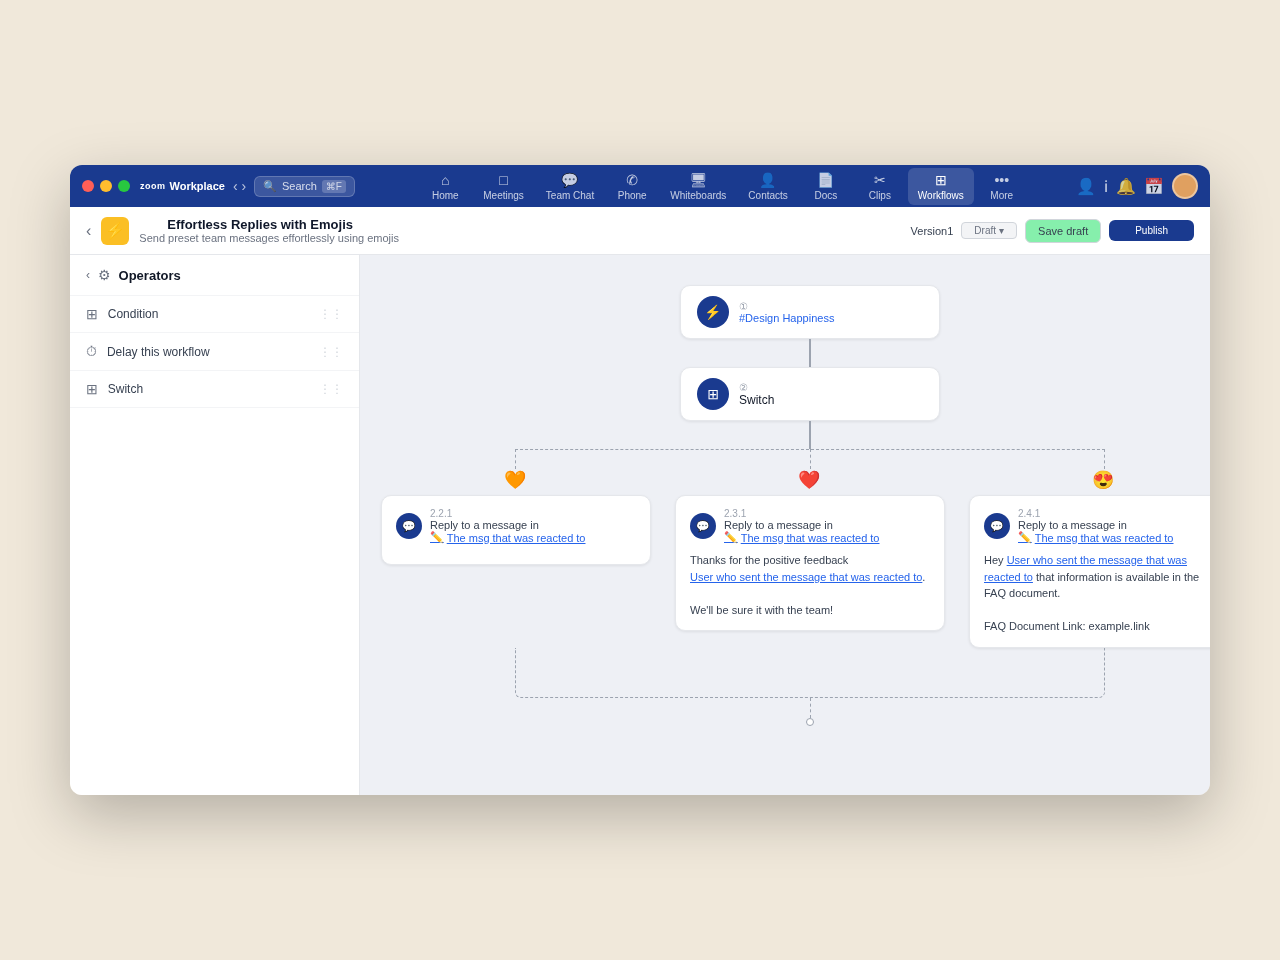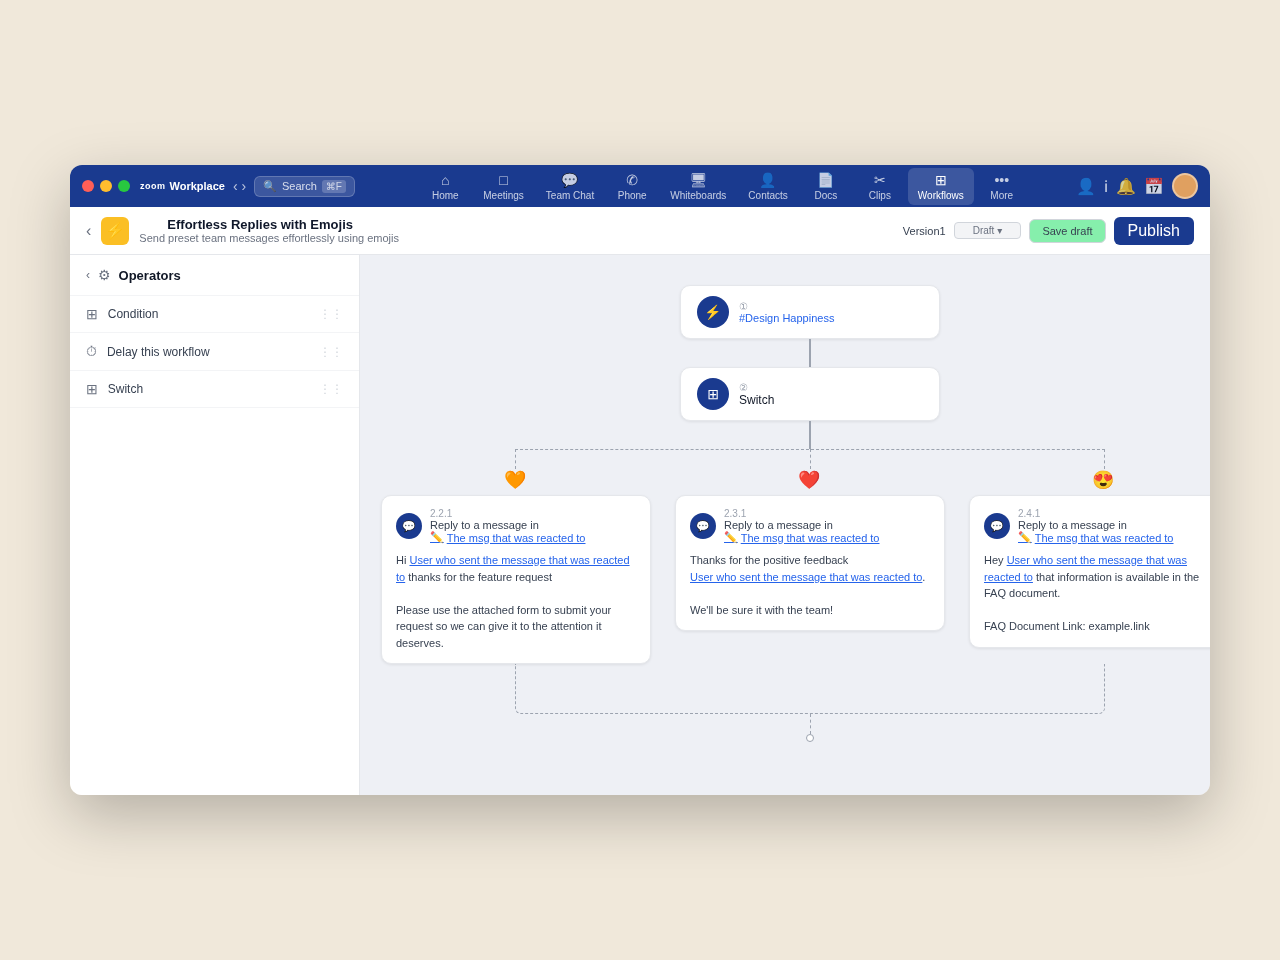--- a/index.html
+++ b/index.html
@@ -171,42 +171,42 @@
     }
     .version-label {
       font-size: 11px;
       color: #374151;
       font-weight: 500;
     }
     .version-badge {
       background: #f3f4f6;
       border: 1px solid #d1d5db;
       border-radius: 4px;
-      padding: 2px 18px;
+      padding: 2px 12px;
       font-size: 10px;
       color: #6b7280;
       display: flex;
       align-items: center;
       gap: 3px;
     }
     .save-draft-btn {
       background: #86efac;
       border: 1px solid #d1d5db;
       border-radius: 6px;
       padding: 5px 12px;
       font-size: 11px;
       color: #374151;
       cursor: pointer;
     }
     .publish-btn {
       background: #1a3a8f;
       border: none;
       border-radius: 6px;
-      padding: 5px 14px;
-      font-size: 16px;
+      padding: 5px 26px;
+      font-size: 10px;
       color: white;
       cursor: pointer;
       font-weight: 500;
     }
     
     .main {
       display: flex;
       flex: 1;
       overflow: hidden;
     }
@@ -549,25 +549,20 @@
                 <div class="branch-header">
                   <div class="branch-icon-circle">💬</div>
                   <div>
                     <div class="branch-step">2.2.1</div>
                     <div class="branch-title">Reply to a message in</div>
                     <a class="branch-link">
                       <span>✏️</span>
                       <span>The msg that was reacted to</span>
                     </a>
                   </div>
-                </div>
-                <div class="branch-body">
-                  <span>Hi </span><span class="branch-highlight">User who sent the message that was reacted to</span><span> thanks for the feature request</span>
-                  <br><br>
-                  <span>Please use the attached form to submit your request so we can give it to the attention it deserves.</span>
                 </div>
               </div>
             </div>
 
             <div class="branch-col">
               <div class="branch-emoji">❤️</div>
               <div class="branch-card">
                 <div class="branch-header">
                   <div class="branch-icon-circle">💬</div>
                   <div>

